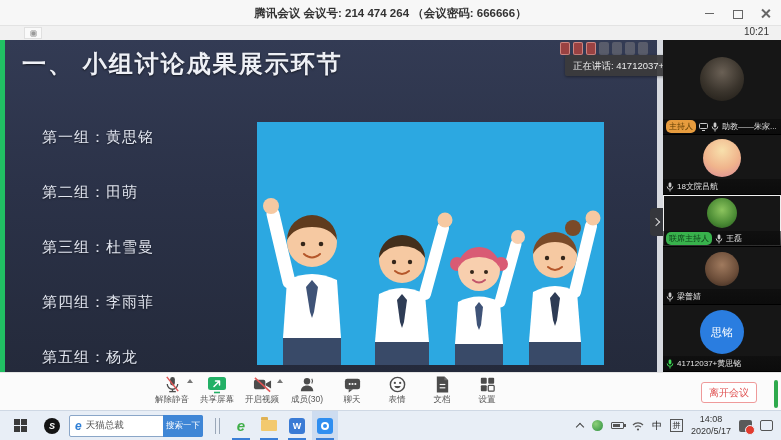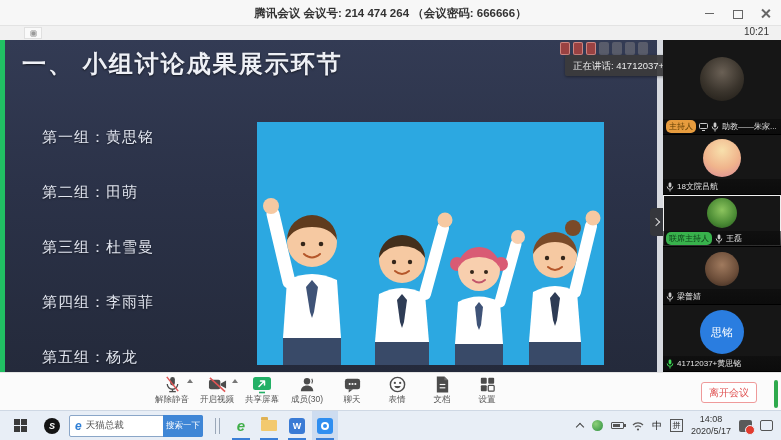--- a/index.html
+++ b/index.html
@@ -321,39 +321,39 @@
               <line x1="6.5" y1="17.5" x2="13.5" y2="17.5" stroke="#4c4c4c" stroke-width="1.4"></line>
               <line x1="4" y1="2" x2="16" y2="17" stroke="#e05454" stroke-width="1.6"></line>
             </svg>
         </span>
         <span class="tlabel">解除静音</span>
         <span class="tool-arrow"></span>
       </div>
 
       <div class="tool-item">
         <span class="ticon">
+          <svg width="20" height="18" viewBox="0 0 20 18">
+              <rect x="1" y="1" width="18" height="13" rx="2.5" fill="#23b066"></rect>
+              <path d="M7 10.5 L12.5 5 M12.5 5h-4 M12.5 5v4" fill="none" stroke="#fff" stroke-width="1.5" stroke-linecap="round"></path>
+              <line x1="7" y1="16.5" x2="13" y2="16.5" stroke="#23b066" stroke-width="1.6"></line>
+            </svg>
+        </span>
+        <span class="tlabel">共享屏幕</span>
+      </div>
+
+      <div class="tool-item">
+        <span class="ticon">
           <svg width="21" height="19" viewBox="0 0 22 20">
               <rect x="2" y="5" width="12" height="10" rx="2" fill="#4c4c4c"></rect>
               <path d="M14.5 9l5.5-3.2v8.4L14.5 11z" fill="#4c4c4c"></path>
               <line x1="3" y1="3" x2="19" y2="17.5" stroke="#e05454" stroke-width="1.6"></line>
             </svg>
         </span>
         <span class="tlabel">开启视频</span>
         <span class="tool-arrow"></span>
-      </div>
-
-      <div class="tool-item">
-        <span class="ticon">
-          <svg width="20" height="18" viewBox="0 0 20 18">
-              <rect x="1" y="1" width="18" height="13" rx="2.5" fill="#23b066"></rect>
-              <path d="M7 10.5 L12.5 5 M12.5 5h-4 M12.5 5v4" fill="none" stroke="#fff" stroke-width="1.5" stroke-linecap="round"></path>
-              <line x1="7" y1="16.5" x2="13" y2="16.5" stroke="#23b066" stroke-width="1.6"></line>
-            </svg>
-        </span>
-        <span class="tlabel">共享屏幕</span>
       </div>
 
 
       <div class="tool-item">
         <span class="ticon">
           <svg width="19" height="19" viewBox="0 0 20 20">
               <circle cx="9.5" cy="6.5" r="3.4" fill="#4c4c4c"></circle>
               <path d="M3 17c0-3.7 2.9-5.9 6.5-5.9S16 13.3 16 17z" fill="#4c4c4c"></path>
               <path d="M14.5 4a4.5 4.5 0 0 1 0 5" fill="none" stroke="#4c4c4c" stroke-width="1.2"></path>
             </svg>

